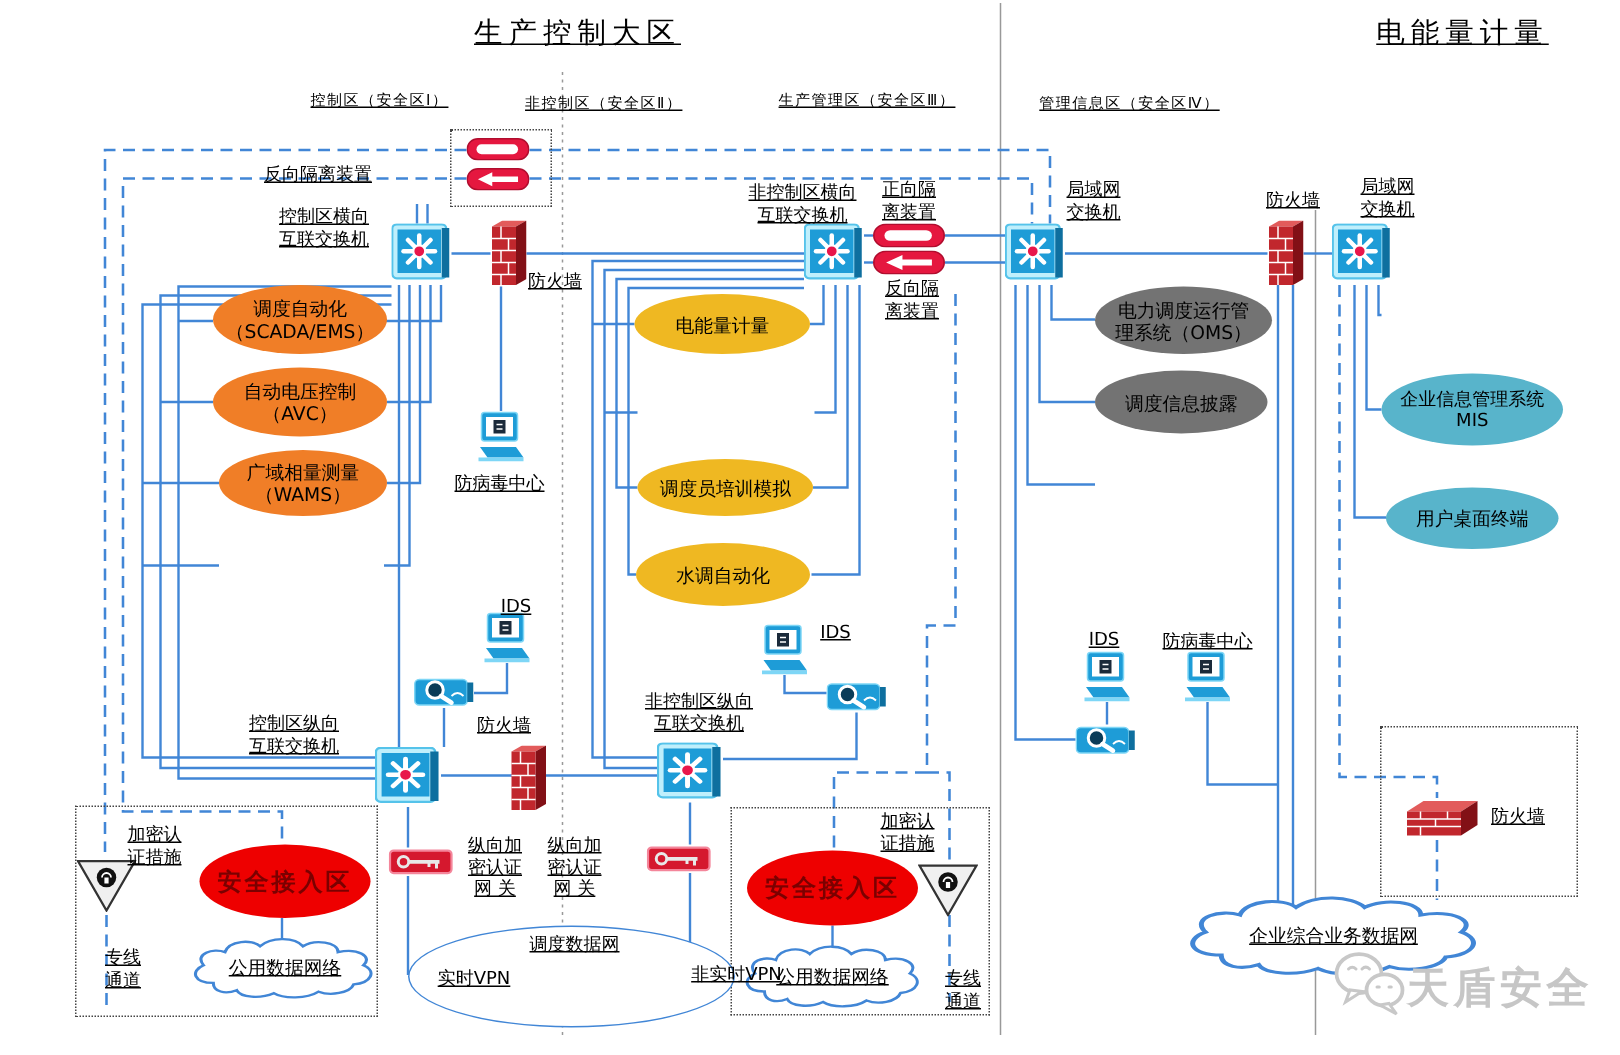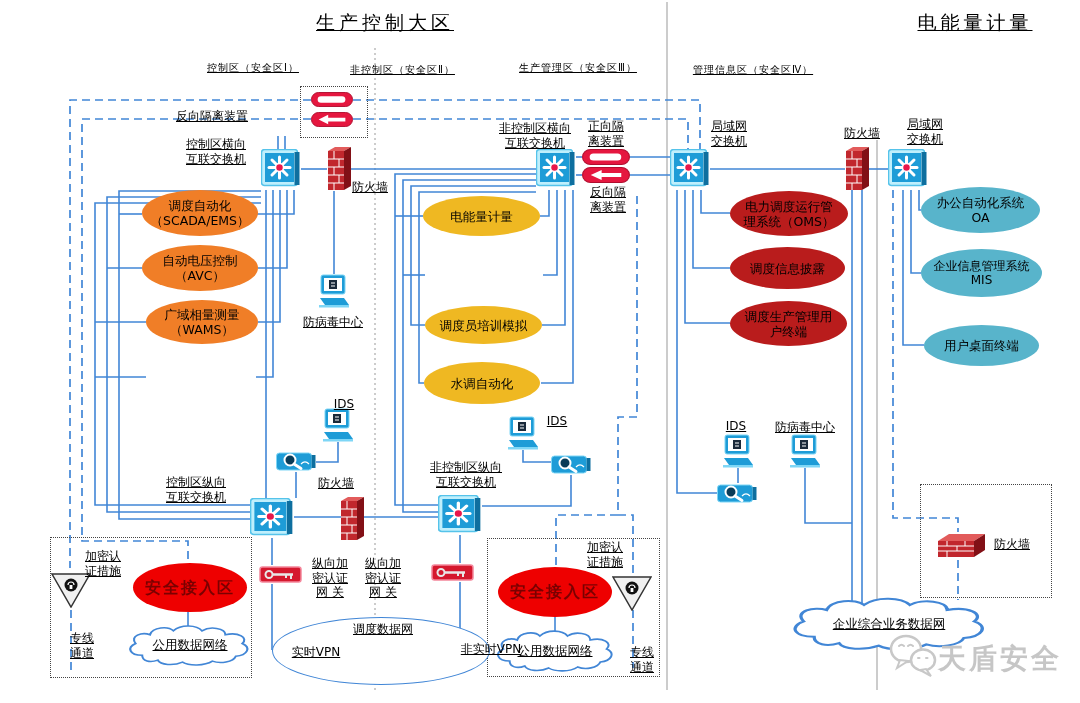--- a/index.html
+++ b/index.html
@@ -6,21 +6,21 @@
   #canvas{position:relative;width:1080px;height:703px;background:#fff;overflow:hidden;
           font-family:"DejaVu Sans","Liberation Sans",sans-serif;color:#000;}
   .lbl{position:absolute;text-align:center;font-size:12px;line-height:1.22;white-space:pre-line;
        display:flex;align-items:center;justify-content:center;text-decoration:underline;}
   .title{font-size:19px;letter-spacing:4px;}
   .zone{font-size:10px;letter-spacing:1px;}
   .ell{position:absolute;border-radius:50%;display:flex;align-items:center;justify-content:center;
        text-align:center;font-size:12.5px;line-height:1.2;white-space:pre-line;z-index:3;}
   .orange{background:#F07E27;}
   .yellow{background:#EFB822;}
-  .cyan{background:#b91c1c;}
+  .cyan{background:#737373;}
   .teal{background:#58B4CB;}
   .redell{background:#EE0000;color:#7B0000;font-weight:bold;font-size:16px;letter-spacing:2px;}
   .bigell{position:absolute;border-radius:50%;background:#fff;border:1.6px solid #4186D6;z-index:2;}
   .dotbox{position:absolute;border:1.6px dotted #444;z-index:1;}
   .dev{position:absolute;z-index:4;}
   .cloudlbl{font-size:12.5px;z-index:5;}
   .wm{position:absolute;color:#C6C6C6;font-size:28px;letter-spacing:3px;font-weight:bold;z-index:6;}
   svg.lines{position:absolute;left:0;top:0;z-index:1;}
   .lbl,.title,.zone{z-index:5;}
 </style>
@@ -274,25 +274,21 @@
 <div class="ell orange" style="left:146px;top:300px;width:112px;height:44px">广域相量测量
 （WAMS）</div>
 
 <div class="ell yellow" style="left:423px;top:196px;width:117px;height:40px">电能量计量</div>
 <div class="ell yellow" style="left:425px;top:306px;width:117px;height:38px">调度员培训模拟</div>
 <div class="ell yellow" style="left:424px;top:362px;width:116px;height:42px">水调自动化</div>
 
 <div class="ell cyan" style="left:730px;top:191px;width:118px;height:45px">电力调度运行管
 理系统（OMS）</div>
 <div class="ell cyan" style="left:730px;top:247px;width:115px;height:42px">调度信息披露</div>
-<div class="ell cyan" style="left:730px;top:301px;width:117px;height:45px">调度生产管理用
-户终端</div>
-
-<div class="ell teal" style="left:921px;top:187px;width:119px;height:46px">办公自动化系统
-OA</div>
+
 <div class="ell teal" style="left:921px;top:249px;width:121px;height:48px;font-size:12px">企业信息管理系统
 MIS</div>
 <div class="ell teal" style="left:924px;top:325px;width:115px;height:41px">用户桌面终端</div>
 
 <div class="ell redell" style="left:133px;top:563px;width:114px;height:49px">安全接入区</div>
 <div class="ell redell" style="left:498px;top:567px;width:114px;height:50px">安全接入区</div>
 
 <div class="bigell" style="left:272px;top:617px;width:216px;height:66px"></div>
 
 <svg class="dev" style="left:124px;top:624px;width:130px;height:43px;z-index:2" viewBox="0 0 100 44" preserveAspectRatio="none">

